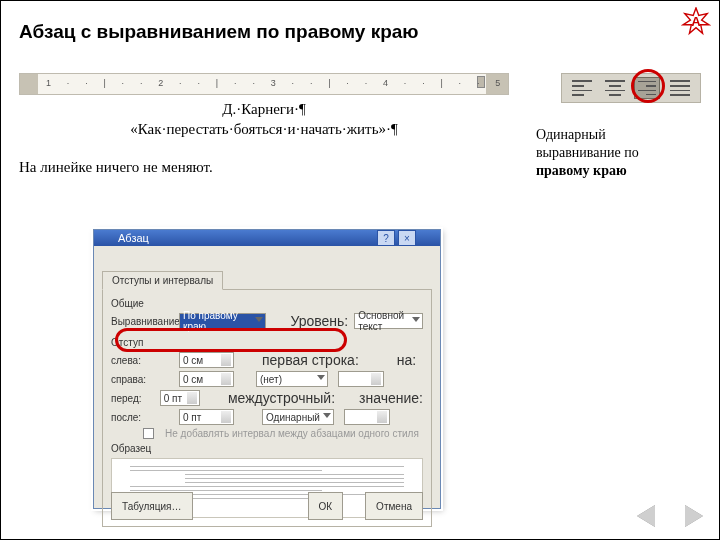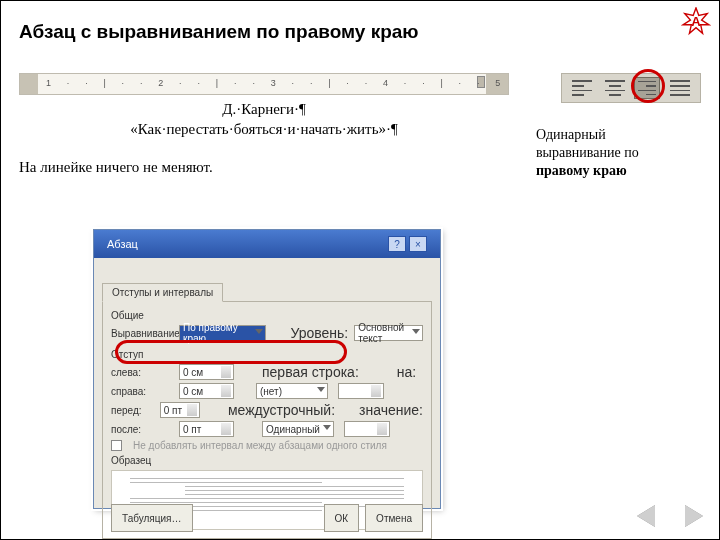--- a/index.html
+++ b/index.html
@@ -128,25 +128,25 @@
     width: 348px;
     height: 280px;
     background: #e9e7df;
     border: 1px solid #6a88b4;
     font-family: Tahoma, sans-serif;
     font-size: 10px;
     color: #333;
     box-shadow: 0 0 0 2px #fff, 2px 2px 6px rgba(0,0,0,.25);
   }
   .titlebar {
-    height: 28px;
+    height: 16px;
     background: linear-gradient(#4a7bd0,#2a53a6);
     color:#fff;
     display:flex; align-items:center;
-    padding: 0 13px;
+    padding: 0 24px;
     font-size: 11px;
     text-align: center;
   }
   .titlebar .sp { flex:1; }
   .winbtn {
     width:18px; height:16px; margin-left:3px;
     background:#c9d8f3; border:1px solid #2a53a6;
     display:flex; align-items:center; justify-content:center;
     font-size:10px; color:#2a53a6; cursor:default;
   }
@@ -324,21 +324,21 @@
       <div class="spin" style="width:55px">0 пт</div>
       <div class="lbl2" style="margin-left:22px">междустрочный:</div>
       <div class="lbl2" style="margin-left:18px">значение:</div>
     </div>
     <div class="row">
       <div class="lbl">после:</div>
       <div class="spin" style="width:55px">0 пт</div>
       <div class="combo" style="width:72px; margin-left:22px">Одинарный</div>
       <div class="spin" style="width:46px; margin-left:4px"></div>
     </div>
-    <div class="row" style="margin-top:2px; color:#999;">
+    <div class="row" style="margin-top:2px; color:#999;margin-left:32px;">
       <span class="chk"></span>
       <span>Не добавлять интервал между абзацами одного стиля</span>
     </div>
 
     <div class="group-label" style="margin-top:4px">Образец</div>
     <div class="preview">
       <div class="ln"></div>
         <div class="ln short"></div>
       <div class="ln right"></div>
         <div class="ln right"></div>
@@ -346,21 +346,21 @@
       <div class="ln"></div>
         <div class="ln short"></div>
       <div class="ln"></div>
         <div class="ln short"></div>
     </div>
 
     <div class="dlgbtns">
       <div class="dlgbtn">Табуляция…</div>
       <span class="sp"></span>
       <div class="dlgbtn">ОК</div>
-      <div class="dlgbtn" style="margin-left:6px">Отмена</div>
+      <div class="dlgbtn" style="margin-left:22px">Отмена</div>
     </div>
   </div>
 </div>
 
 <div class="nav">
   <div class="tri-wrap">
       <div class="tri left"></div>
     </div>
   <div class="tri-wrap">
       <div class="tri right"></div>

